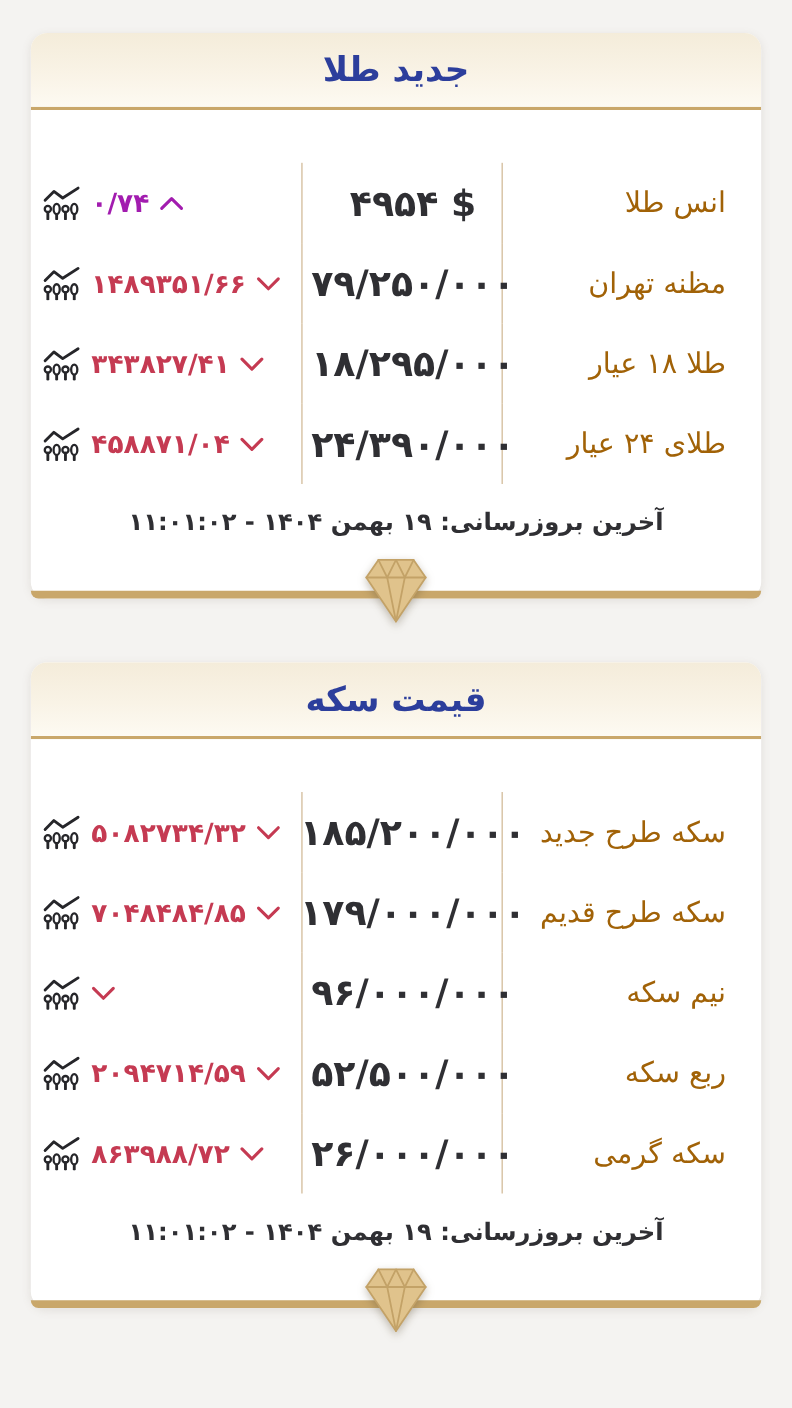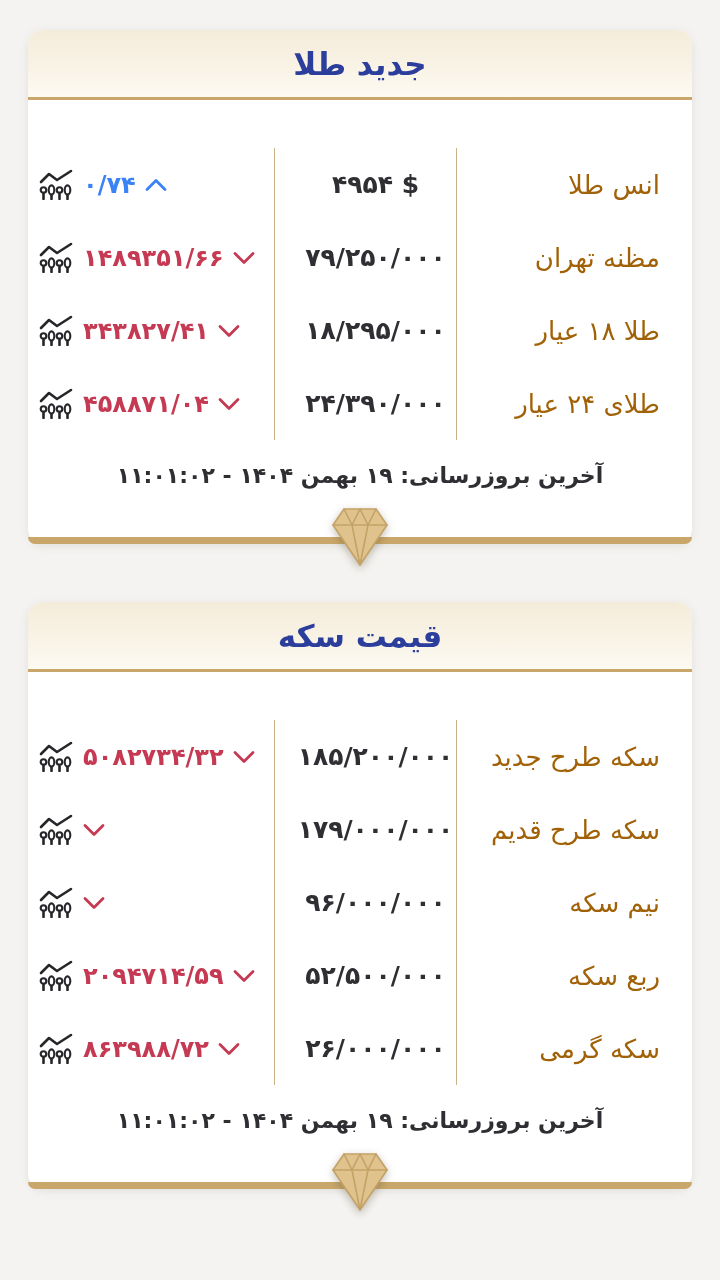--- a/index.html
+++ b/index.html
@@ -48,35 +48,35 @@
   }
   
   .cell.label  { border-left:1.5px solid #cbb088; }
   .cell.value  { border-left:1.5px solid #cbb088; }
 
   .cell.value {
     width:182px;
     direction:ltr;
     justify-content:center;
     color:#2f2f33;
-    font-size:25px;
+    font-size:33px;
     font-weight:600;
     padding-left:20px;
   }
 
   .cell.change {
     flex:1;
     direction:ltr;
     justify-content:flex-start;
     padding-left:11px;
     gap:9px;
     font-size:24px;
     font-weight:700;
   }
-  .price-row.up   .change-value, .price-row.up   .chev { color:#3b82f6; }
+  .price-row.up   .change-value, .price-row.up   .chev { color:#a21caf; }
   .price-row.down .change-value, .price-row.down .chev { color:#c53a52; }
 
   .chart-icon { display:inline-flex; color:#26262a; cursor:pointer; }
   .chev { display:inline-flex; }
 
   .last-update {
     margin-top:23px;
     text-align:center;
     color:#2f2f33;
     font-size:22px;
@@ -275,20 +275,21 @@
           <circle cx="4.5" cy="21" r="2.8" stroke-width="2.1"></circle>
           <line x1="4.5" y1="24" x2="4.5" y2="30" stroke-width="2.6" stroke-linecap="round"></line>
           <ellipse cx="12.5" cy="21" rx="2.8" ry="4.6" stroke-width="2.1"></ellipse>
           <line x1="12.5" y1="26" x2="12.5" y2="30" stroke-width="2.6" stroke-linecap="round"></line>
           <circle cx="20.5" cy="21" r="2.8" stroke-width="2.1"></circle>
           <line x1="20.5" y1="24" x2="20.5" y2="30" stroke-width="2.6" stroke-linecap="round"></line>
           <ellipse cx="28.5" cy="21" rx="2.8" ry="4.6" stroke-width="2.1"></ellipse>
           <line x1="28.5" y1="26" x2="28.5" y2="30" stroke-width="2.6" stroke-linecap="round"></line>
         </svg>
       </span>
+      <span class="change-value">۷۰۴۸۴۸۴/۸۵</span>
 
       <span class="chev chev-down">
         <svg width="22" height="14" viewBox="0 0 22 14" fill="none" stroke="currentColor">
           <polyline points="2,2.5 11,11.5 20,2.5" stroke-width="2.8" stroke-linecap="round" stroke-linejoin="round"></polyline>
         </svg>
       </span>
     </div>
   </div>
 
   <div class="price-row down">

